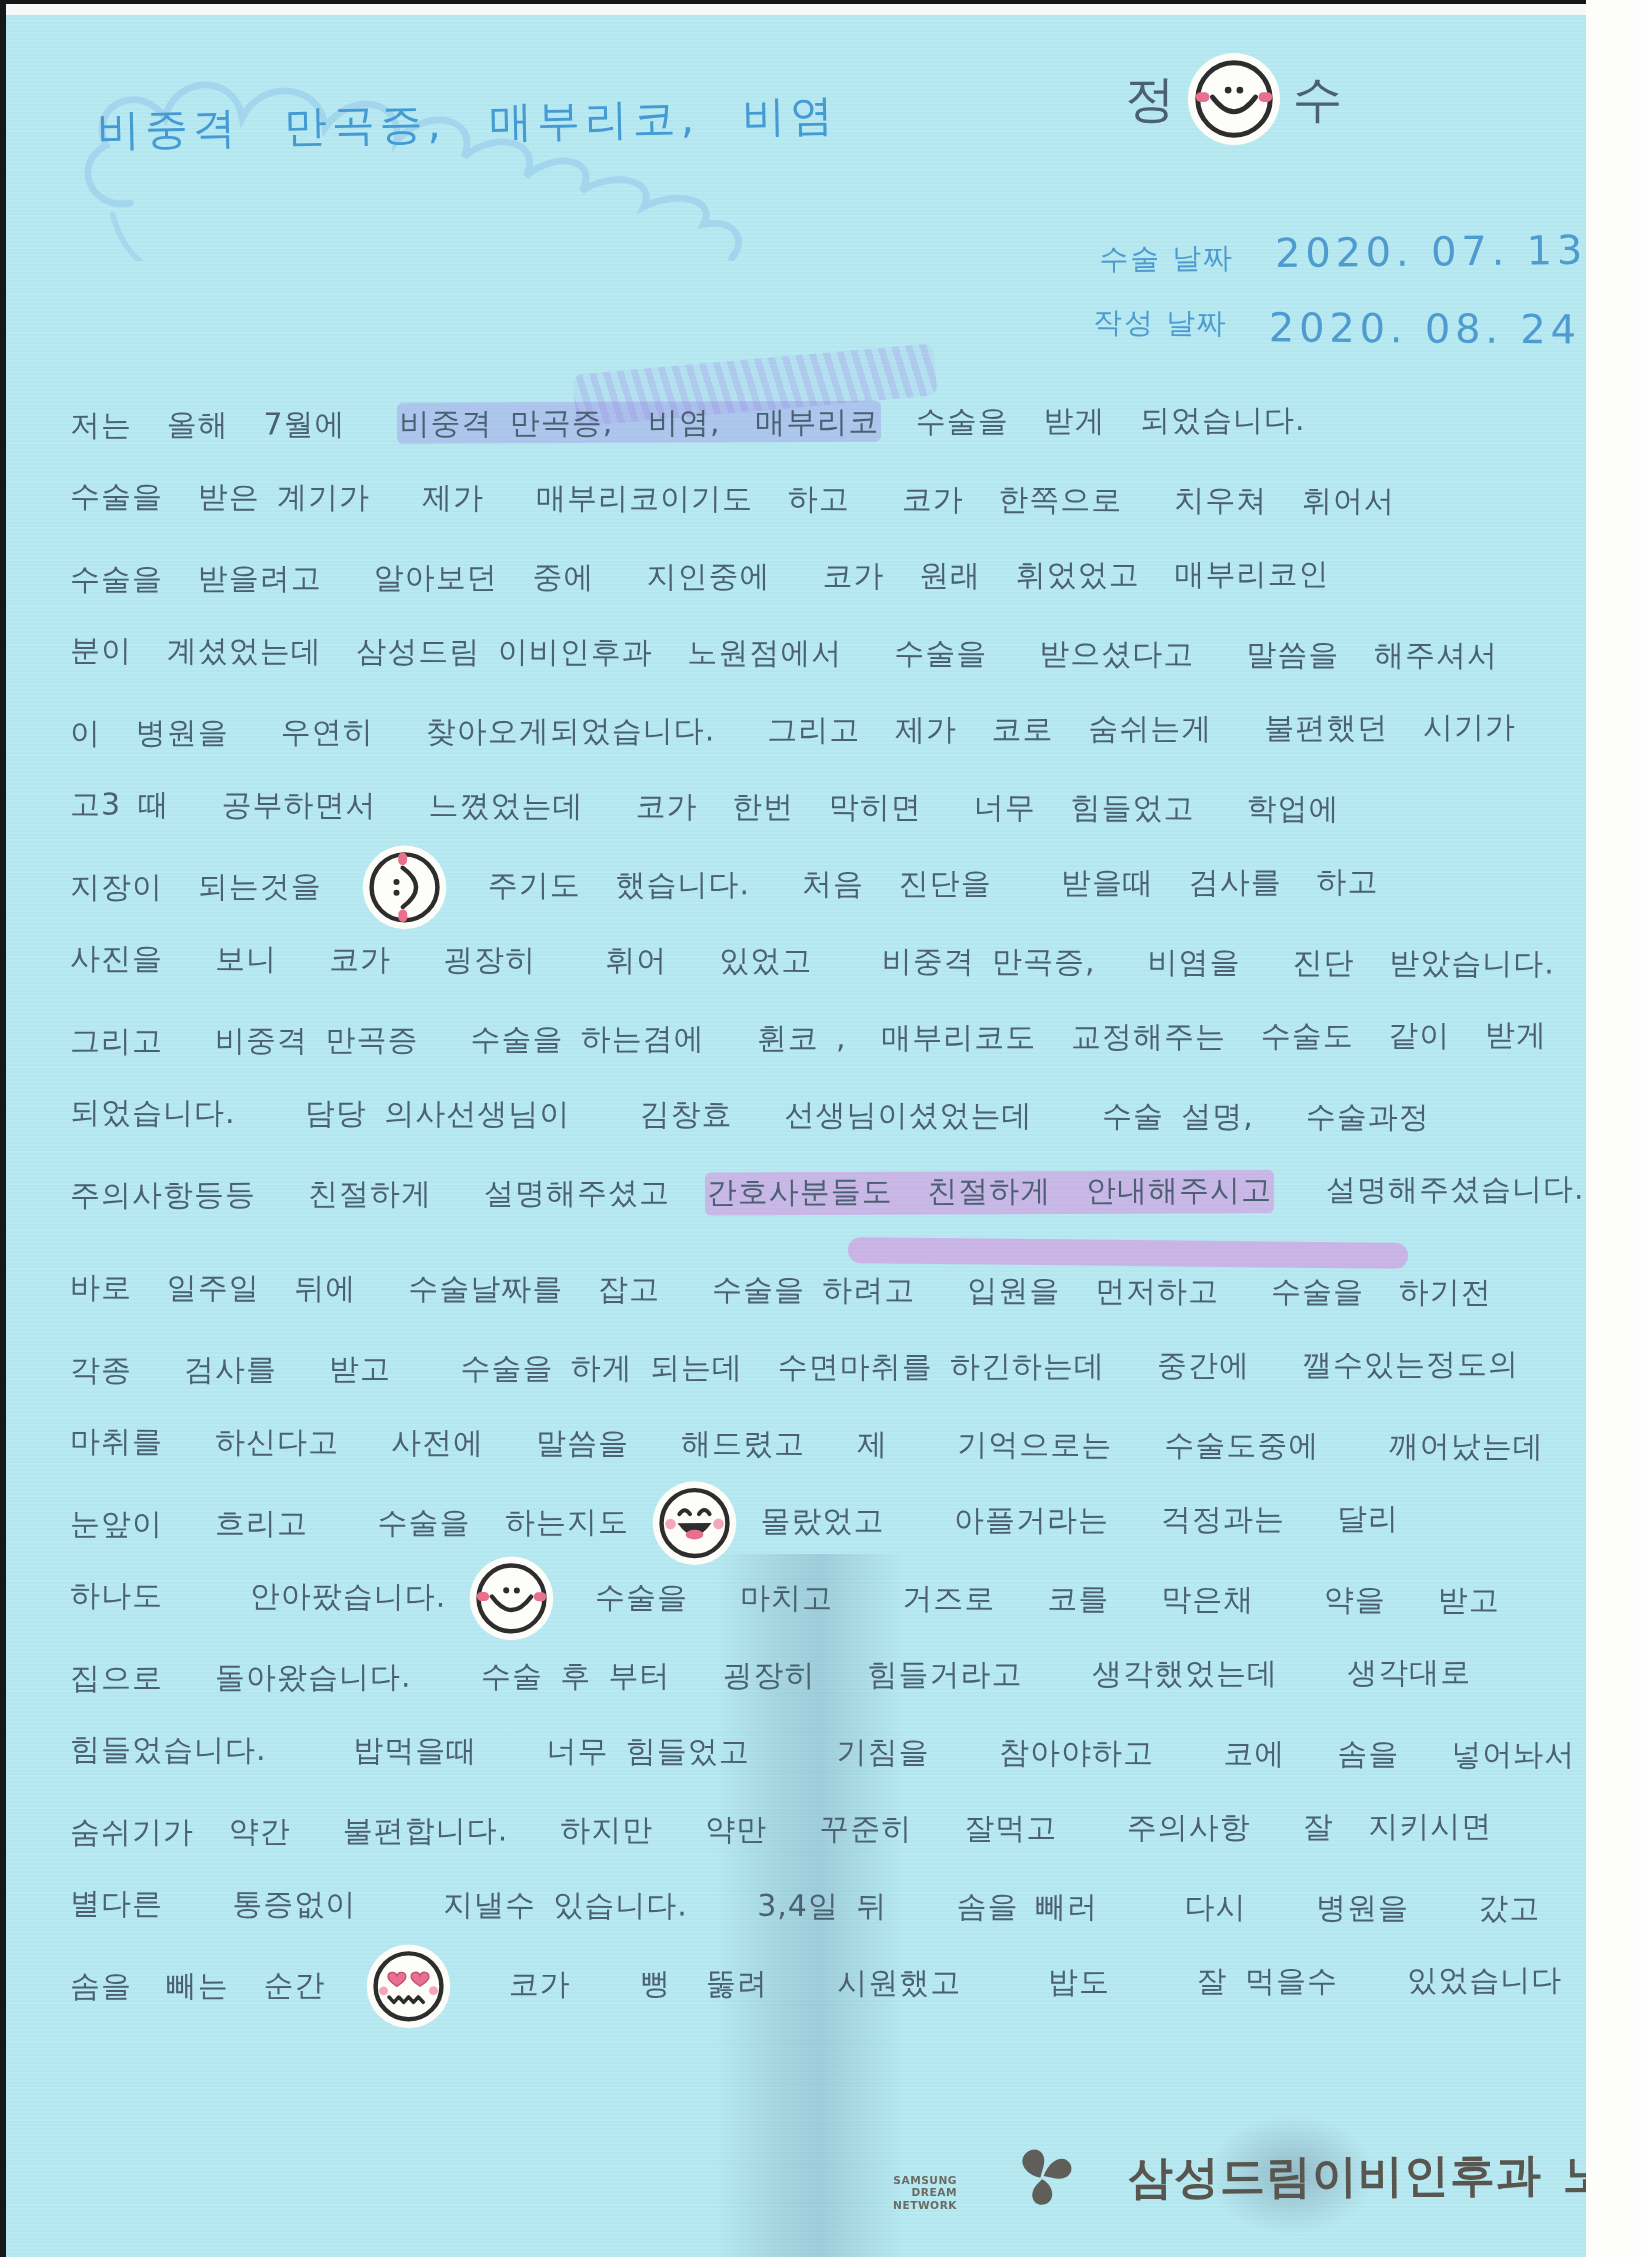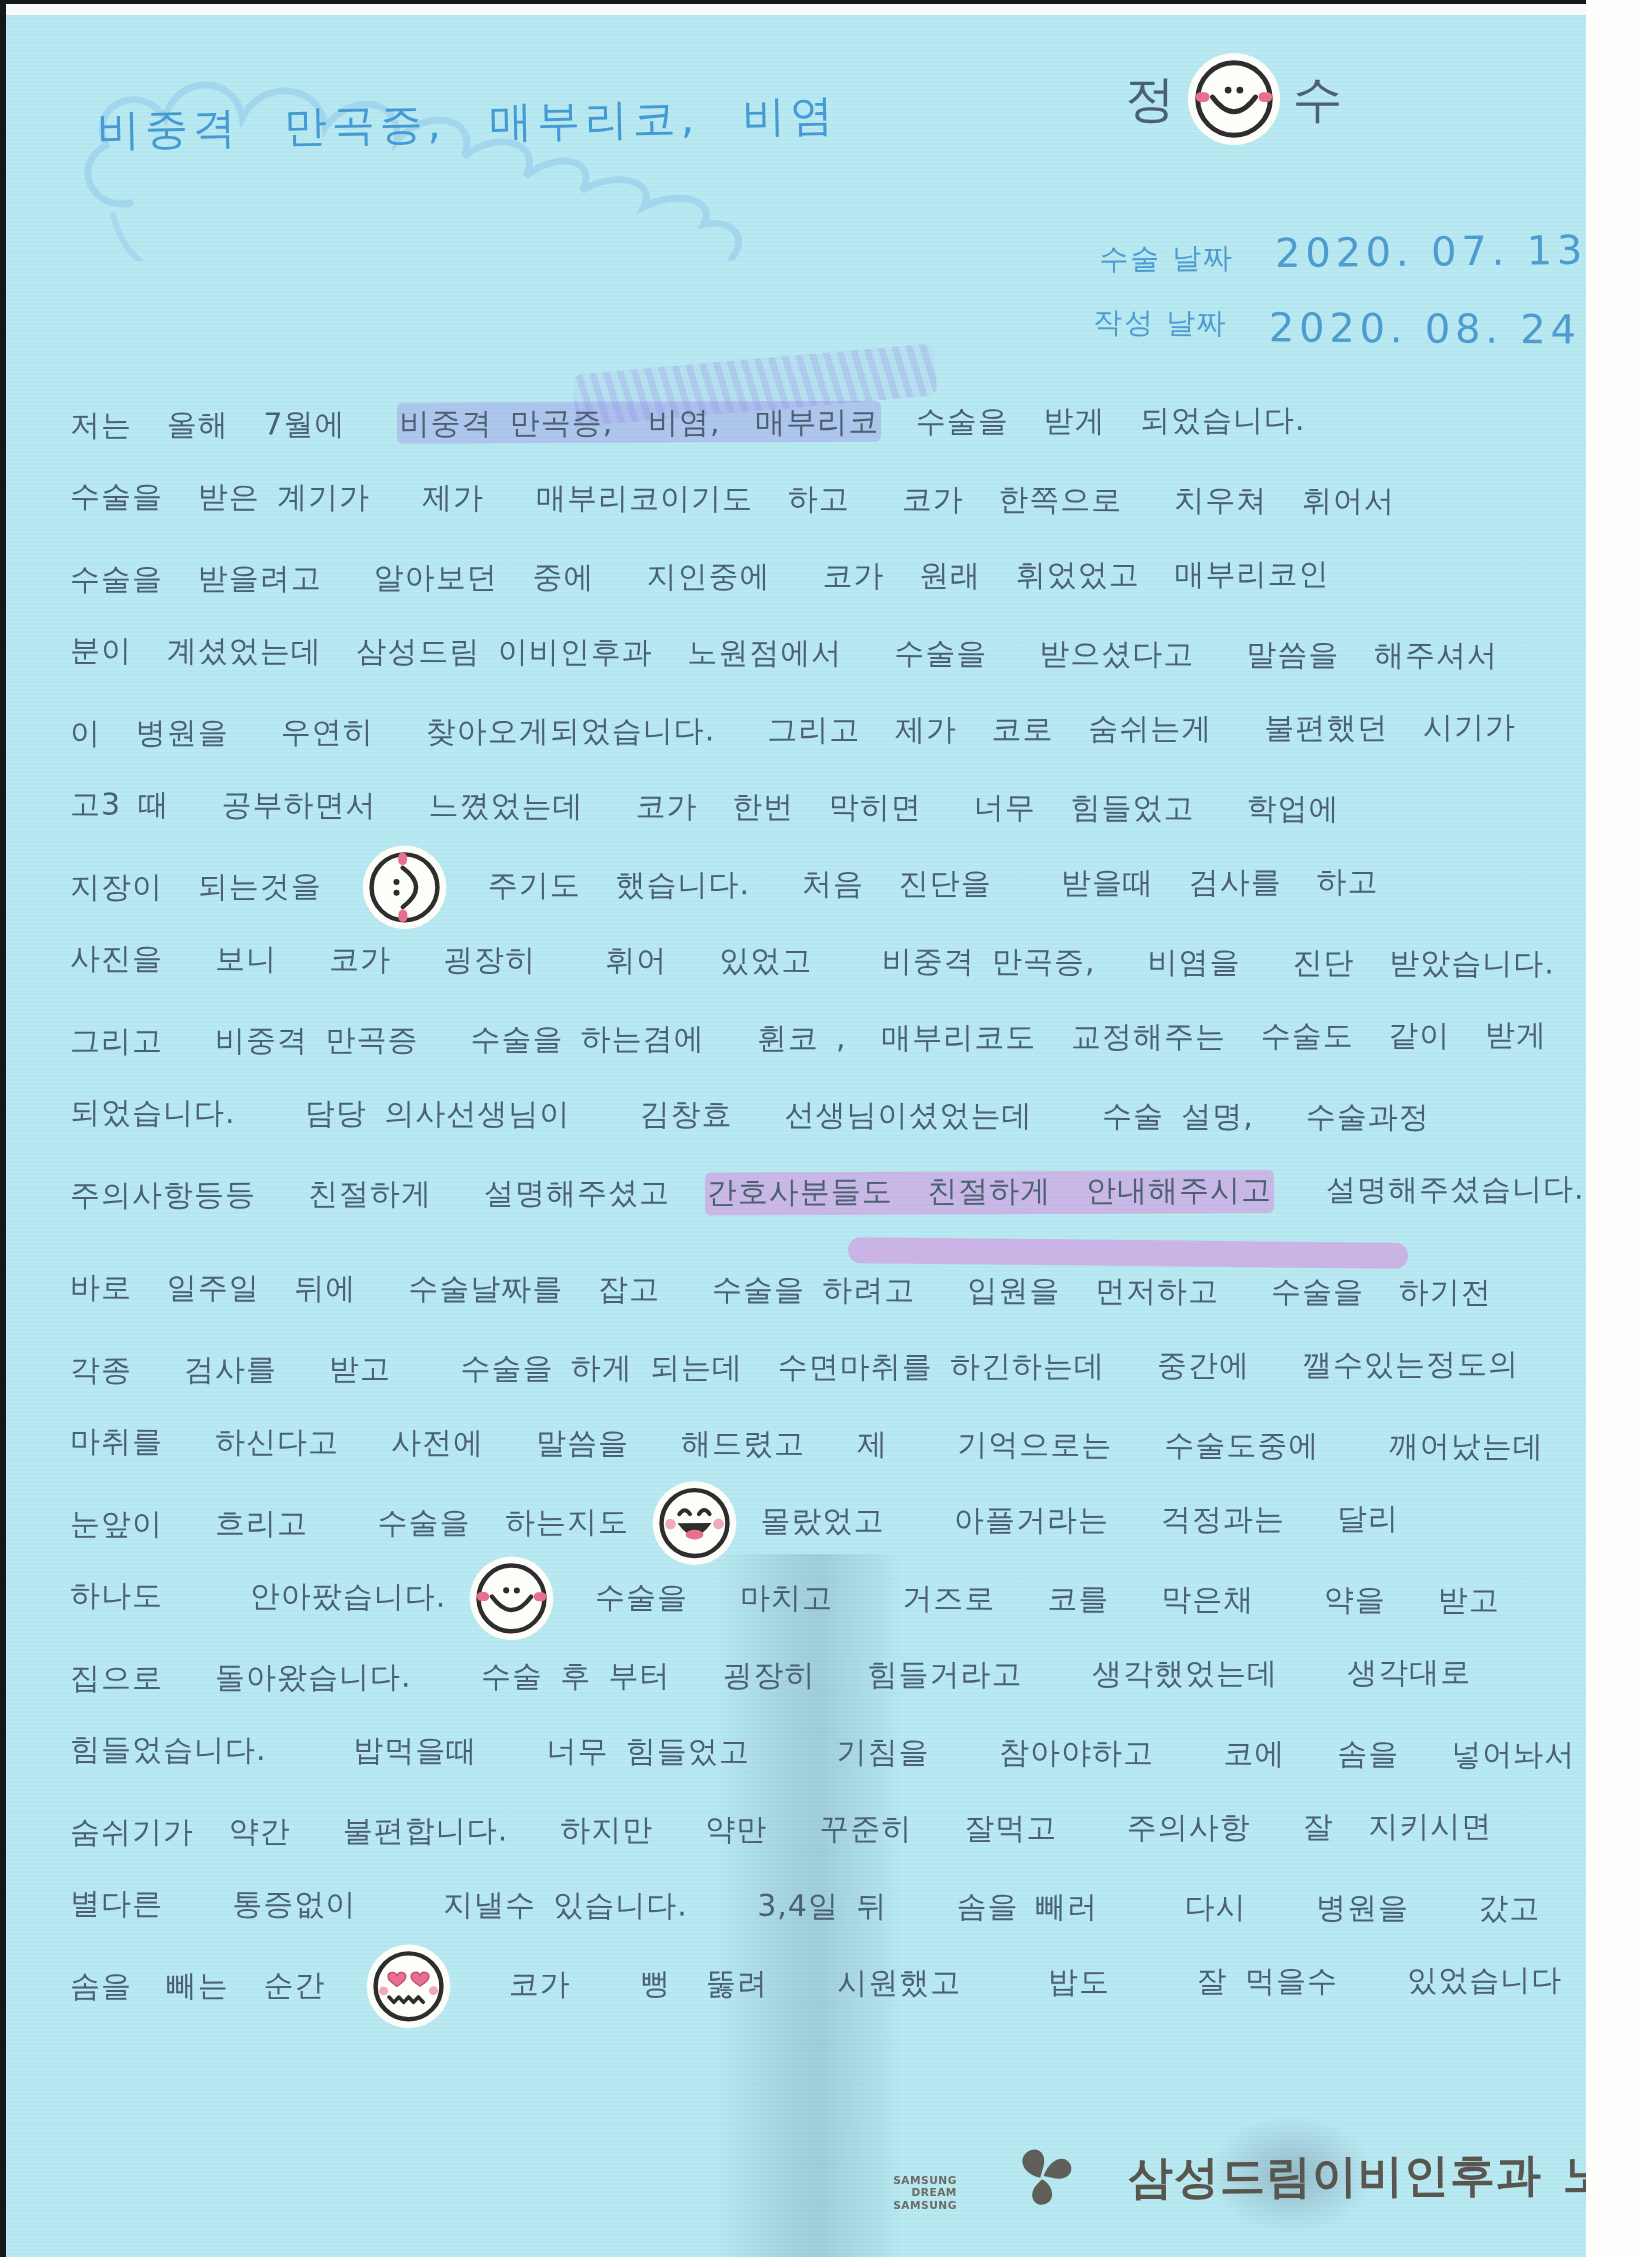--- a/index.html
+++ b/index.html
@@ -201,21 +201,21 @@
           <circle cx="78" cy="55" r="5" fill="#f2a8bc"></circle>
           <path d="M0 -2 C-2 -8 -10 -6 -10 -1 C-10 4 -4 7 0 10 C4 7 10 4 10 -1 C10 -6 2 -8 0 -2 Z" fill="#e8708e" stroke="#c24e74" stroke-width="1.5" transform="translate(37 40)"></path>
           <path d="M0 -2 C-2 -8 -10 -6 -10 -1 C-10 4 -4 7 0 10 C4 7 10 4 10 -1 C10 -6 2 -8 0 -2 Z" fill="#e8708e" stroke="#c24e74" stroke-width="1.5" transform="translate(63 40)"></path>
           <path d="M28 62 l5.5 6 l5.5 -6 l5.5 6 l5.5 -6 l5.5 6 l5.5 -6 l5.5 6" fill="none" stroke="#2d2d2d" stroke-width="4" stroke-linecap="round" stroke-linejoin="round"></path>
         </svg></span><span>   코가    뻥  뚫려    시원했고     밥도     잘 먹을수    있었습니다</span></div>
   </div>
 
 <div class="footer">
   <div class="logo-small">
     <div>SAMSUNG DREAM</div>
-    <div>SAMSUNG</div>
+    <div>NETWORK</div>
   </div>
   <svg class="clover" viewBox="0 0 100 100">
     <g fill="#5f5e58">
       <path d="M48 52 C28 48 20 30 33 21 C44 14 56 22 52 38 Z"></path>
       <path d="M52 50 C60 28 78 24 84 36 C89 47 78 57 62 52 Z"></path>
       <path d="M50 54 C66 62 66 82 52 84 C40 86 33 72 44 60 Z"></path>
     </g>
   </svg>
   <div class="clinic-name">삼성드림이비인후과 노원점</div>
 </div>

